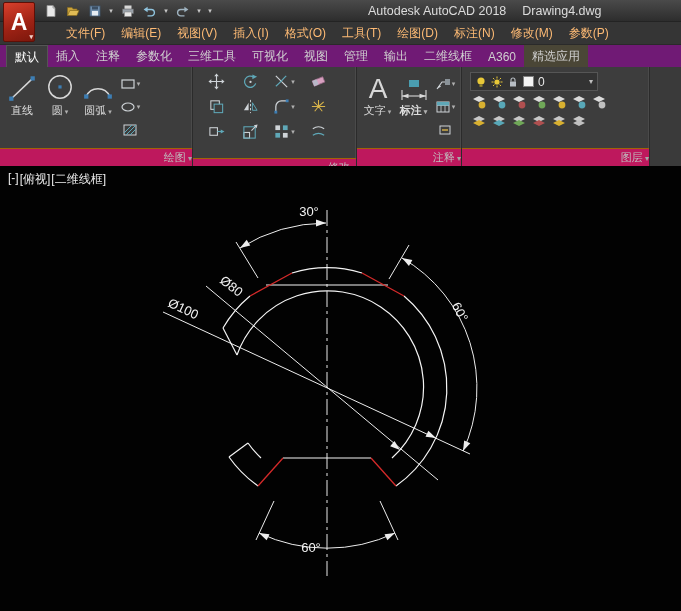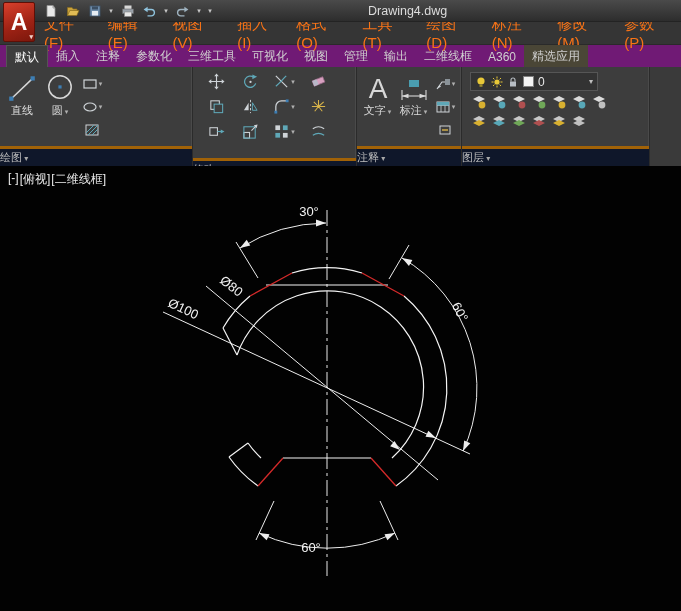--- a/index.html
+++ b/index.html
@@ -13,36 +13,36 @@
             border:1px solid #5e0f06;border-radius:2px;color:#fff;display:flex;
             align-items:center;justify-content:center;font-weight:bold;font-size:23px;}
   .app-logo .lc{position:absolute;right:1px;bottom:0;font-size:7px;color:#f0d0c8;}
   .qat{display:flex;align-items:center;gap:1px;margin-left:40px;}
   .qbtn{width:21px;height:19px;display:flex;align-items:center;justify-content:center;border-radius:2px;}
   .qcaret{width:10px;height:19px;display:flex;align-items:center;justify-content:center;
           color:#c8c8c8;font-size:7px;}
   .title{position:absolute;left:368px;top:0;height:22px;display:flex;gap:16px;align-items:center;
          color:#dcdcdc;font-size:12.5px;white-space:nowrap;}
   
-  .menubar{height:23px;background:#353535;display:flex;align-items:center;padding-left:36px;
-           font-size:15px;color:#f97316;border-bottom:1px solid #2a2a2a;box-sizing:border-box;}
+  .menubar{height:23px;background:#353535;display:flex;align-items:center;padding-left:58px;
+           font-size:12px;color:#fdba74;border-bottom:1px solid #2a2a2a;box-sizing:border-box;}
   .menu-item{padding:3px 8px;}
   
   .tabstrip{height:22px;background:#701a75;display:flex;align-items:stretch;padding-left:6px;
             font-size:12px;color:#cfcfcf;}
   .tab{padding:4px 8px 3px 8px;display:flex;align-items:center;}
   .tab.active{background:#3d3d3d;color:#fff;border:1px solid #555;border-bottom:none;}
   .tab.featured{background:#4a4636;}
   
   .ribbon{height:99px;background:#3d3d3d;display:flex;}
   .panel{display:flex;flex-direction:column;border-right:1px solid #2b2b2b;
          box-shadow:inset -1px 0 0 #4a4a4a;box-sizing:border-box;}
   .panel-body{flex:1;display:flex;padding:3px 4px 0 4px;gap:2px;}
-  .panel-title{height:17px;background:#0f172a;border-top:3px solid #a16207;color:#bfbfbf;
-               font-size:11px;text-align:left;line-height:16px;}
+  .panel-title{height:17px;background:#be185d;border-top:1px solid #a16207;color:#bfbfbf;
+               font-size:11px;text-align:right;line-height:16px;}
   .panel-title::after{content:" ▾";font-size:8px;color:#a8a8a8;}
   .bb{display:flex;flex-direction:column;align-items:center;padding-top:2px;gap:1px;
       color:#dcdcdc;font-size:11px;text-align:center;}
   .bb .lbl{line-height:11px;text-align:right;}
   .bb .lbl.dd::after{content:" ▾";font-size:7px;color:#b0b0b0;}
   .minicol{display:flex;flex-direction:column;justify-content:flex-start;gap:3px;padding-top:4px;}
   .mb{width:24px;height:20px;display:flex;align-items:center;justify-content:center;}
   .mb.dd::after{content:"▾";font-size:7px;color:#b0b0b0;margin-left:1px;}
   .mgrid{display:grid;grid-template-columns:repeat(4,34px);grid-auto-rows:25px;
          align-items:center;justify-items:center;padding:2px 6px;}
@@ -109,20 +109,21 @@
           <g transform="translate(15,0) scale(-1,1)">
             <path d="M4 5.5 H9.2 A3.2 3.2 0 0 1 9.2 11.9 H5.5" fill="none" stroke="#9fb3c0" stroke-width="1.4"></path>
             <polygon points="1.6,5.5 5.6,2.7 5.6,8.3" fill="#9fb3c0"></polygon>
           </g>
         </svg>
     </div>
     <div class="qcaret">▾</div>
     <div class="qcaret">▾</div>
   </div>
   <div class="title">
+    <span>Autodesk AutoCAD 2018</span>
     <span>Drawing4.dwg</span>
   </div>
 </div>
 
 <nav class="menubar">
   <span class="menu-item">文件(F)</span>
   <span class="menu-item">编辑(E)</span>
   <span class="menu-item">视图(V)</span>
   <span class="menu-item">插入(I)</span>
   <span class="menu-item">格式(O)</span>
@@ -160,20 +161,28 @@
           </svg>
         <span class="lbl">直线</span>
       </div>
       <div class="bb" style="width:36px;">
         <svg width="32" height="32" viewBox="0 0 30 30">
             <circle cx="15" cy="14" r="10.5" stroke="#d8d8d8" stroke-width="1.4" fill="none"></circle>
             <rect x="13.5" y="12.5" width="3" height="3" fill="#3d7eb4"></rect>
           </svg>
         <span class="lbl dd">圆</span>
       </div>
+      <div class="bb" style="width:36px;">
+        <svg width="32" height="32" viewBox="0 0 30 30">
+            <path d="M4 23 A 12 12 0 0 1 26 23" stroke="#d8d8d8" stroke-width="1.4" fill="none"></path>
+            <rect x="2" y="21" width="4" height="4" fill="#3d7eb4"></rect>
+            <rect x="24" y="21" width="4" height="4" fill="#3d7eb4"></rect>
+          </svg>
+        <span class="lbl dd">圆弧</span>
+      </div>
       <div class="minicol">
         <div class="mb dd">
           <svg width="16" height="14" viewBox="0 0 16 14">
               <rect x="2" y="3" width="12" height="8" stroke="#cfd4d8" fill="none" stroke-width="1.2"></rect>
             </svg>
         </div>
         <div class="mb dd">
           <svg width="16" height="14" viewBox="0 0 16 14">
               <ellipse cx="8" cy="7" rx="6" ry="4" stroke="#cfd4d8" fill="none" stroke-width="1.2"></ellipse>
             </svg>
@@ -277,21 +286,21 @@
   </div>
 
   <div class="panel" style="width:105px;">
     <div class="panel-body">
       <div class="bb" style="width:34px;">
         <svg width="30" height="32" viewBox="0 0 30 32">
             <text x="15" y="26" text-anchor="middle" font-size="28" fill="#d8d8d8">A</text>
           </svg>
         <span class="lbl dd">文字</span>
       </div>
-      <div class="bb" style="width:36px;">
+      <div class="bb" style="width:36px;font-weight:bold;">
         <svg width="30" height="32" viewBox="0 0 30 30">
             <path d="M3 23 H27" stroke="#d8d8d8" stroke-width="1.1"></path>
             <path d="M3 27 V17 M27 27 V17" stroke="#d8d8d8" stroke-width="1.1"></path>
             <polygon points="3,23 9.5,20.8 9.5,25.2" fill="#d8d8d8"></polygon>
             <polygon points="27,23 20.5,20.8 20.5,25.2" fill="#d8d8d8"></polygon>
             <rect x="10" y="7" width="10" height="7" fill="#4a9db0"></rect>
           </svg>
         <span class="lbl dd">标注</span>
       </div>
       <div class="minicol">

